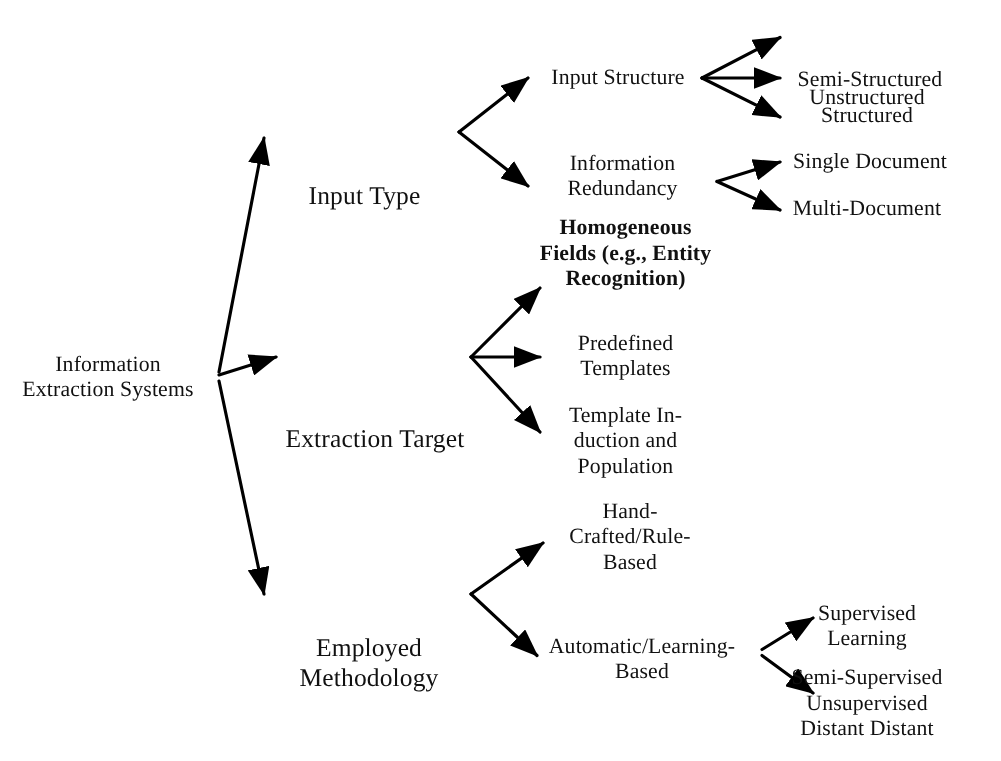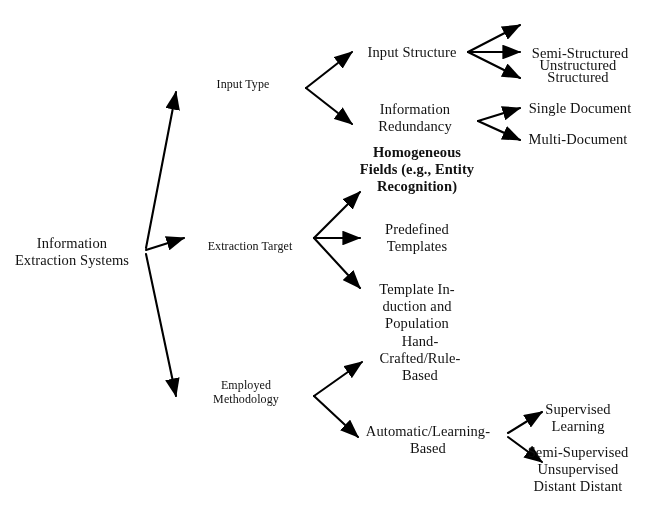--- a/index.html
+++ b/index.html
@@ -35,21 +35,22 @@
     line-height: 1.18;
     font-size: 14.5px;
     color: #111111;
     white-space: pre-line;
     letter-spacing: 0.1px;
   }
   .node-root {
     font-size: 14.5px;
   }
   .node-l1 {
-    font-size: 12px;
+    font-size: 17px;
+    margin-top: 44px;
   }
   .node-l2 {
     font-size: 14.5px;
   }
   .node-l3 {
     font-size: 14.5px;
   }
 </style>
 </head>
 <body>
@@ -92,21 +93,21 @@
 Methodology</div>
 
   <div class="node node-l2" style="width: 130px; left: 347px; top: 43.5px;">Input Structure</div>
   <div class="node node-l2" style="width: 120px; left: 355px; top: 101px;">Information
 Redundancy</div>
   <div class="node node-l2" style="width: 140px; left: 347px; top: 144px; font-weight: bold;">Homogeneous
 Fields (e.g., Entity
 Recognition)</div>
   <div class="node node-l2" style="width: 130px; left: 352px; top: 221px; font-family: Liberation Serif, serif;">Predefined
 Templates</div>
-  <div class="node node-l2" style="width: 130px; left: 352px; top: 268.5px; margin-top: 12px;">Template In-
+  <div class="node node-l2" style="width: 130px; left: 352px; top: 268.5px;">Template In-
 duction and
 Population</div>
   <div class="node node-l2" style="width: 130px; left: 355px; top: 332.5px;">Hand-
 Crafted/Rule-
 Based</div>
   <div class="node node-l2" style="width: 175px; left: 340.5px; top: 423px;">Automatic/Learning-
 Based</div>
 
   <div class="node node-l3" style="width: 130px; left: 513px; top: 16.5px; margin-top: 40px;">Unstructured</div>
   <div class="node node-l3" style="width: 145px; left: 507.5px; top: 44.5px;">Semi-Structured</div>

